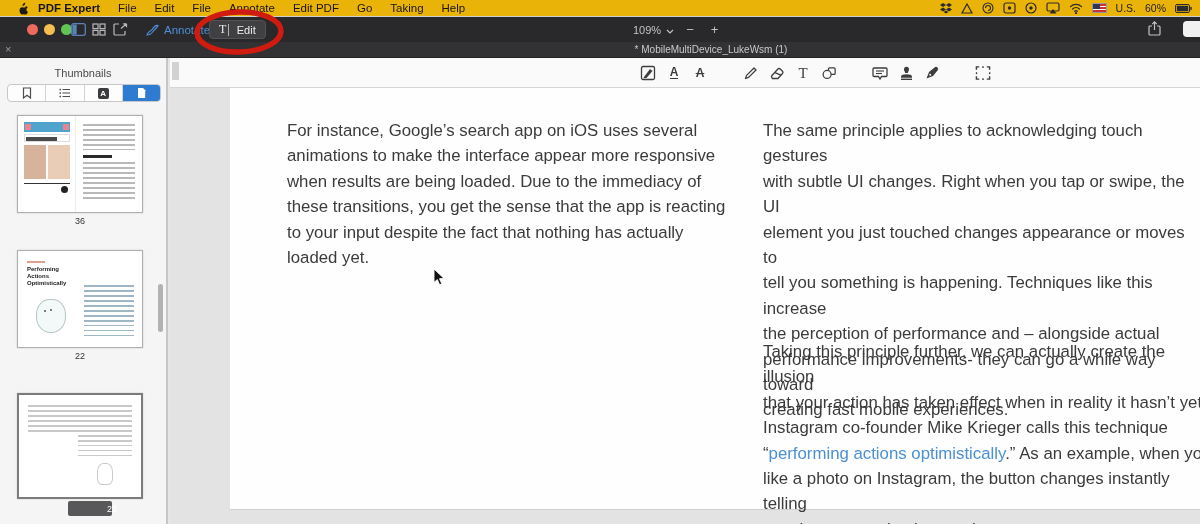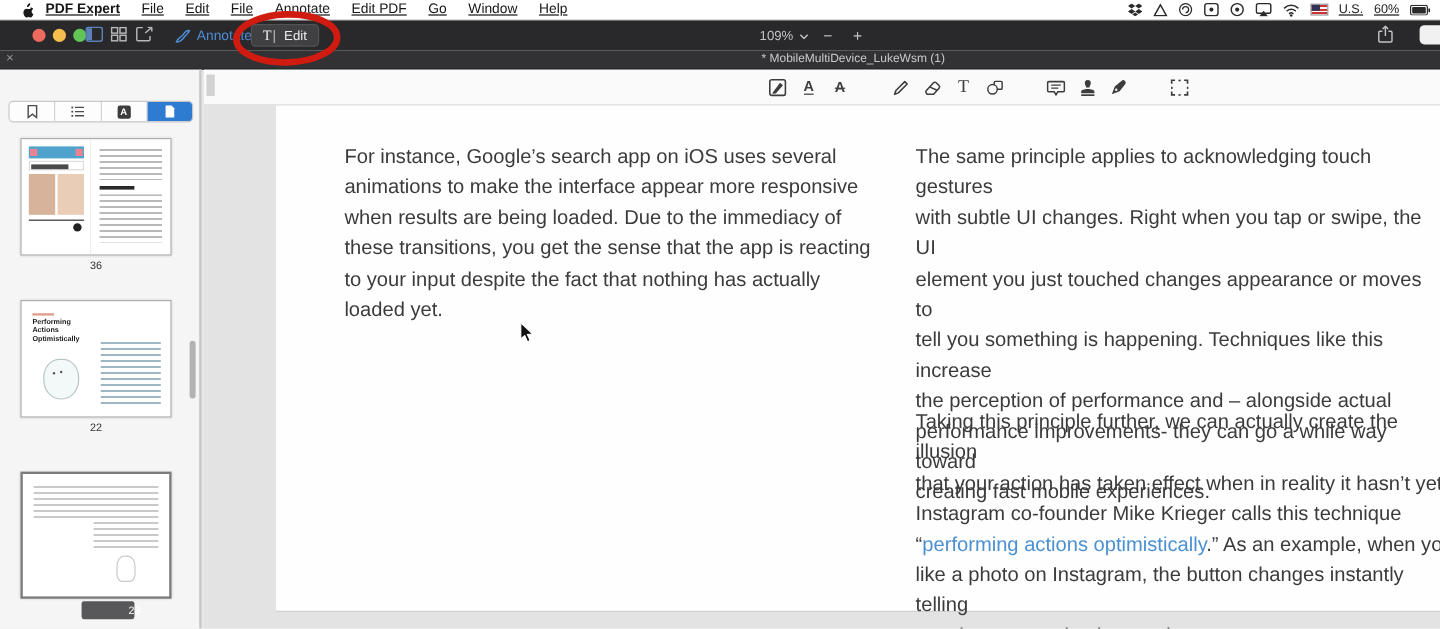--- a/index.html
+++ b/index.html
@@ -2,22 +2,22 @@
 <html><head>
 <meta charset="utf-8">
 <style>
   * { margin:0; padding:0; box-sizing:border-box; }
   html,body { width:1200px; height:524px; }
   body { font-family:"Liberation Sans", sans-serif; }
   .screen { position:relative; width:1200px; height:524px; overflow:hidden; background:#e6e6e6; }
 
   
   .menubar { position:absolute; left:0; top:0; width:1200px; height:17px;
-    background:#ffffff; border-bottom:1px solid #cfcfcf;
-    display:flex; align-items:center; padding:0 8px; font-size:11.5px; color:#161616;text-decoration:underline; }
+    background:#eab308; border-bottom:1px solid #cfcfcf;
+    display:flex; align-items:center; padding:0 8px; font-size:11.5px; color:#161616; }
   .menubar .apple { margin:0 10px 0 8px; display:flex; align-items:center; }
   .menubar .appname { font-weight:bold; margin-right:18px; }
   .menubar .mitem { margin-right:18px; white-space:nowrap; }
   .menubar-right { margin-left:auto; display:flex; align-items:center; gap:9px; font-size:10.5px; color:#222;justify-content:center; }
   .menubar-right svg { display:block; }
   .flag { width:15px; height:10px; border:0.5px solid #999; position:relative;
     background:repeating-linear-gradient(#c33 0 1.6px,#fff 1.6px 3.2px); }
   .flag:before { content:""; position:absolute; left:0; top:0; width:7px; height:5px; background:#335; }
 
   
@@ -135,21 +135,21 @@
           <path fill="#1a1a1a" d="M7.1 1.9c.5-.6 1.4-1.1 2.1-1.1.1.8-.2 1.5-.7 2.1-.5.6-1.3 1-2 1-.1-.8.2-1.5.6-2zM9.5 4.2c1 0 1.8.5 2.2 1.2-.8.5-1.3 1.2-1.3 2.2 0 1.1.6 1.9 1.5 2.3-.4 1.1-1.4 2.7-2.4 2.7-.6 0-1-.4-1.7-.4s-1.1.4-1.7.4c-1.1 0-2.6-2.2-2.6-4.2 0-2.1 1.4-3.2 2.7-3.2.7 0 1.2.4 1.7.4.4 0 1-.4 1.6-.4z"></path>
         </svg>
     </span>
     <span class="appname">PDF Expert</span>
     <span class="mitem">File</span>
     <span class="mitem">Edit</span>
     <span class="mitem">File</span>
     <span class="mitem">Annotate</span>
     <span class="mitem">Edit PDF</span>
     <span class="mitem">Go</span>
-    <span class="mitem">Window</span>
+    <span class="mitem">Taking</span>
     <span class="mitem">Help</span>
 
     <span class="menubar-right">
       <span>
         <svg width="12" height="11" viewBox="0 0 12 11">
             <g fill="#2b2b2b">
               <path d="M3 0 L6 2 L3 4 L0 2 Z"></path>
               <path d="M9 0 L12 2 L9 4 L6 2 Z"></path>
               <path d="M3 4.6 L6 6.6 L3 8.6 L0 6.6 Z"></path>
               <path d="M9 4.6 L12 6.6 L9 8.6 L6 6.6 Z"></path>
@@ -270,20 +270,21 @@
     </span>
     <span class="search-sliver"></span>
   </div>
 
   <div class="tabbar">
     <span class="close">×</span>
     <span class="doc-title">* MobileMultiDevice_LukeWsm (1)</span>
   </div>
 
   <div class="sidebar">
+    <div class="sb-header">Thumbnails</div>
 
     <div class="segctl">
       <span class="seg">
         <svg width="10" height="12" viewBox="0 0 10 12">
             <path d="M1.5 1 h7 v10 L5 8.2 L1.5 11 Z" fill="none" stroke="#4c4c4c" stroke-width="1.2"></path>
           </svg>
       </span>
       <span class="seg">
         <svg width="12" height="10" viewBox="0 0 12 10">
             <g stroke="#4c4c4c" stroke-width="1.2">

